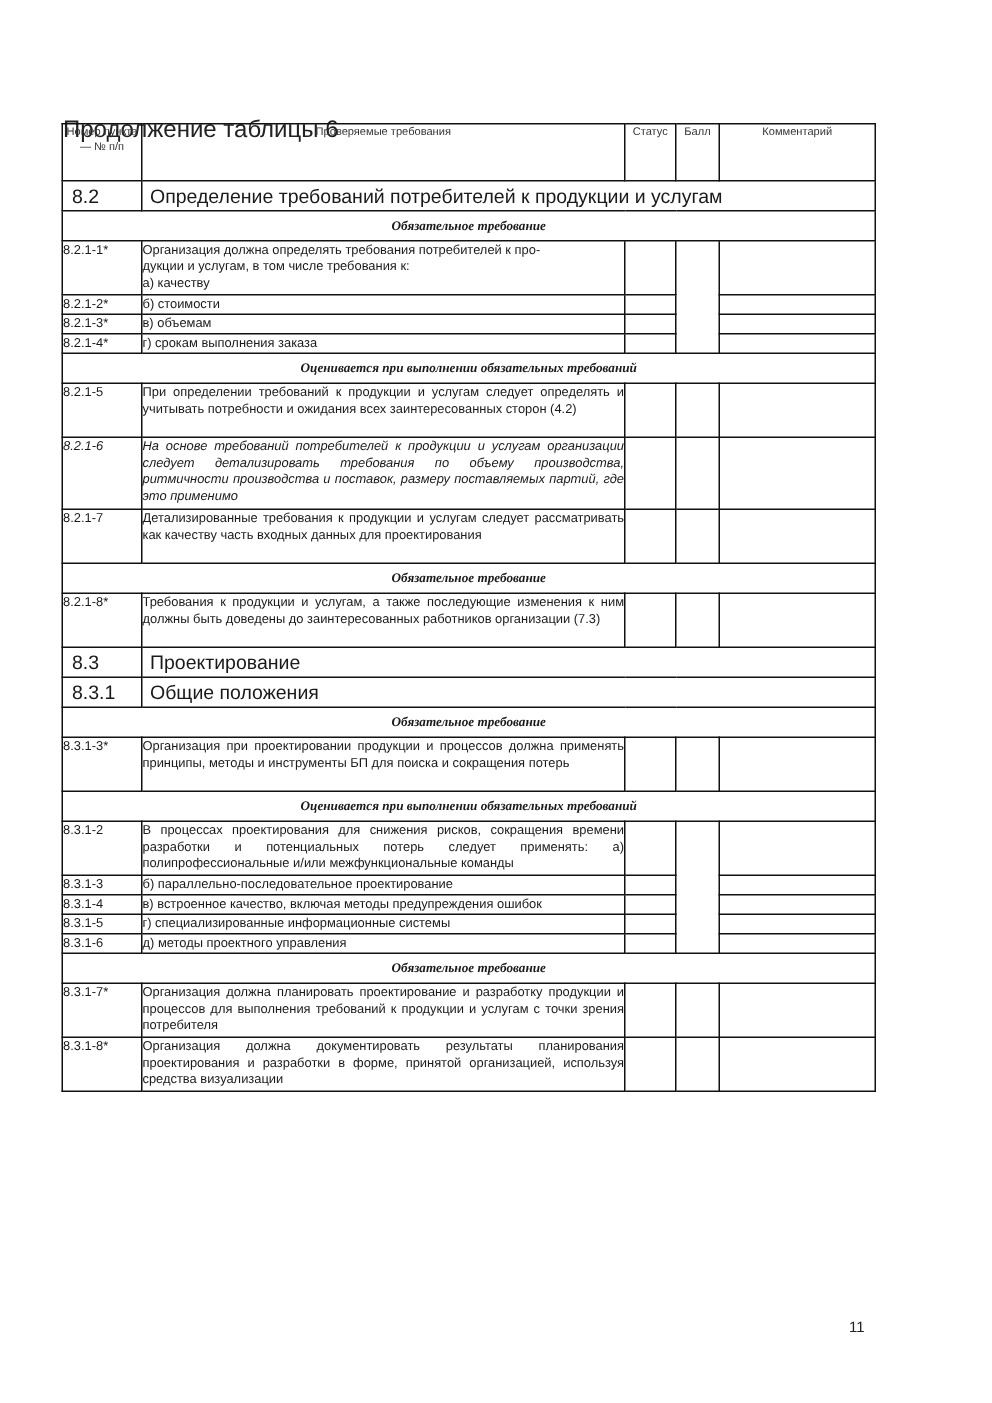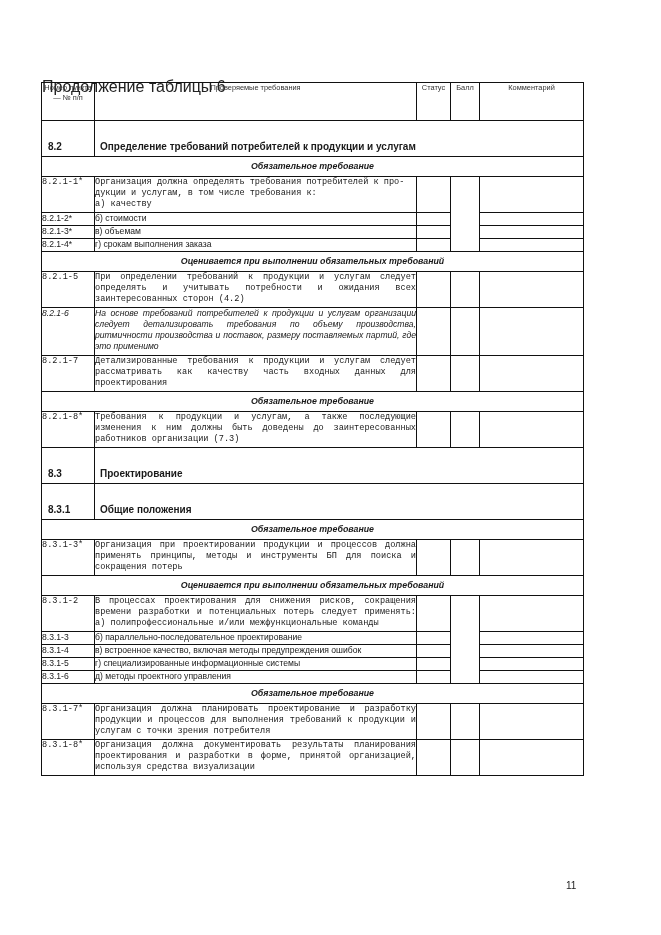--- a/index.html
+++ b/index.html
@@ -55,35 +55,36 @@
     }
     td.num {
       padding: 4px 3px 3px 6px;
       white-space: nowrap;
     }
     td.txt {
       padding: 4px 6px 3px 5px;
       text-align: justify;
     }
     tr.section td {
-      font-weight: bold;
-      font-size: 10px;
-      padding: 20px 3px 4px 6px;
+      font-weight: normal;
+      font-size: 13px;
+      padding: 4px 3px 4px 6px;
       height: 11px;
     }
     tr.section td.stitle { padding-left: 5px; }
     tr.category td {
       text-align: center;
       font-weight: bold;
       font-style: italic;
       font-size: 8.8px;
       padding: 4px 0 4px 0;
       height: 11px;
-    }
-    tr.r3 td.txt, tr.r3 td.num { height: 35px; font-family: Liberation Mono, monospace; }
+      font-family: Liberation Serif, serif;
+    }
+    tr.r3 td.txt, tr.r3 td.num { height: 35px; }
     tr.r4 td.txt, tr.r4 td.num { height: 47px; font-style: italic; }
     tr.r1 td.txt, tr.r1 td.num { height: 12px; }
     .page-num {
       position: absolute;
       left: 566px;
       top: 845px;
       font-size: 10px;
       color: #222;
       margin-top: 35px;
     }

